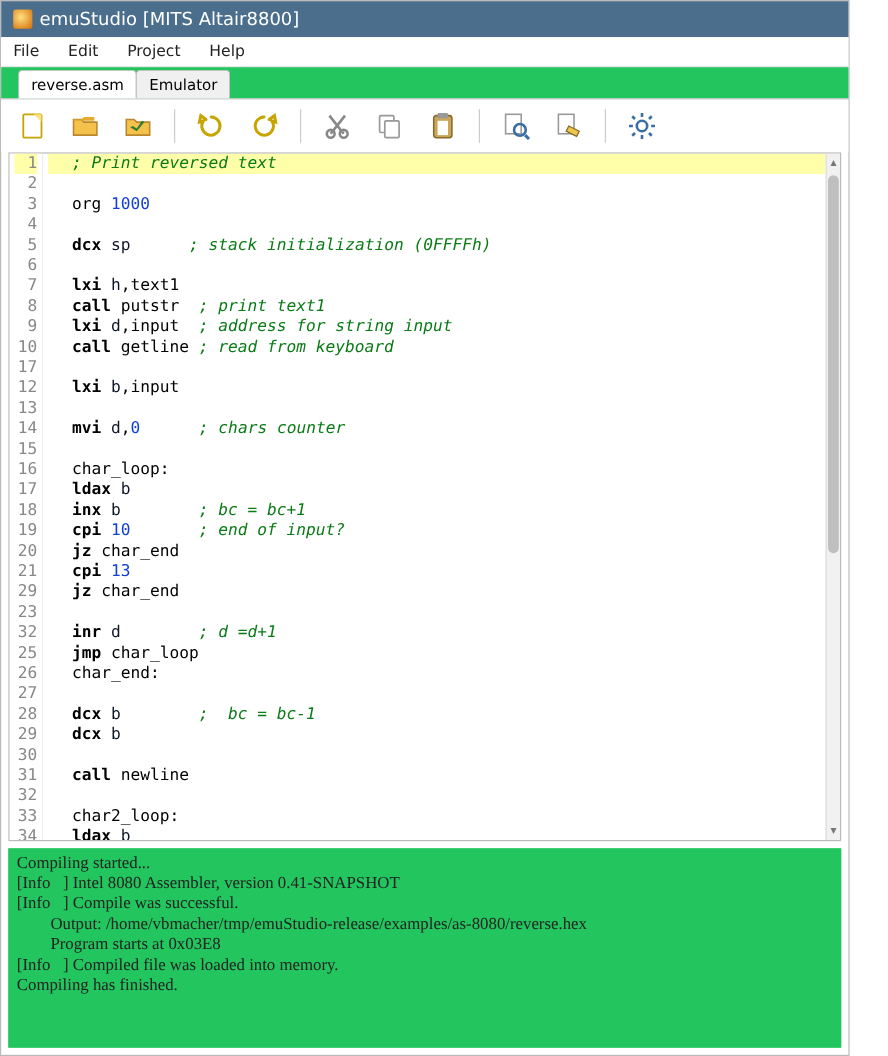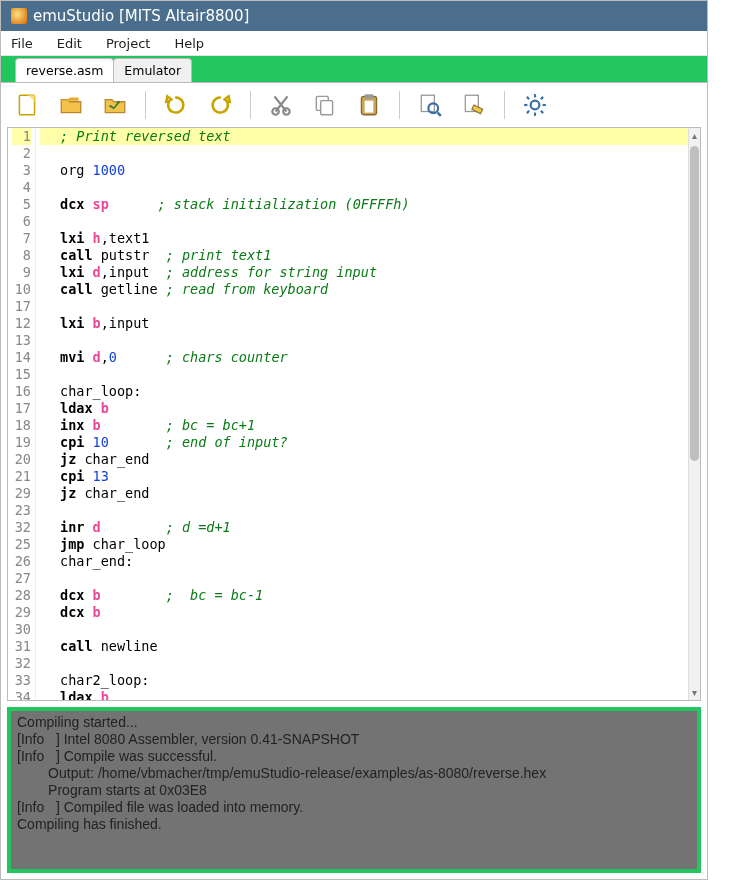--- a/index.html
+++ b/index.html
@@ -125,21 +125,21 @@
     line-height: 17px;
     white-space: pre;
     padding: 0 0 0 4px;
     flex: 1 1 auto;
     overflow: hidden;
   }
   .code .line { height: 17px; padding-left: 20px; }
   .hl-line { background: #ffffaa; }
   .c-comment { color: #0a7b16; font-style: italic; }
   .c-key { color: #000; font-weight: bold; }
-  .c-reg { color: #ec4899; font-weight: bold; }
+  .c-reg { color: #0f172a; font-weight: normal; }
   .c-num { color: #1140d6; }
   .scrollbar-v {
     width: 12px;
     background: #f1f1f1;
     display: flex;
     flex-direction: column;
     align-items: center;
     justify-content: space-between;
     border-left: 1px solid #ddd;
   }
@@ -150,31 +150,31 @@
     margin-top: 3px;
     flex: 0 0 55%;
   }
   .scroll-arrow {
     font-size: 10px;
     color: #777;
     padding: 2px 0;
   }
   
   .output {
-    border: 4px solid #22c55e;
+    border: 1px solid #22c55e;
     margin: 6px;
     height: 168px;
-    font-family: Liberation Sans, sans-serif;
+    font-family: Liberation Serif, serif;
     font-size: 14px;
     line-height: 17px;
     padding: 3px 6px;
     white-space: pre;
     overflow: hidden;
     color: #222;
-    background: #737373;
+    background: #22c55e;
   }
 </style>
 </head>
 <body>
 
 <div class="window-frame">
 
   <div class="title-bar">
     <div class="title-icon"></div>
     <span>emuStudio [MITS Altair8800]</span>

